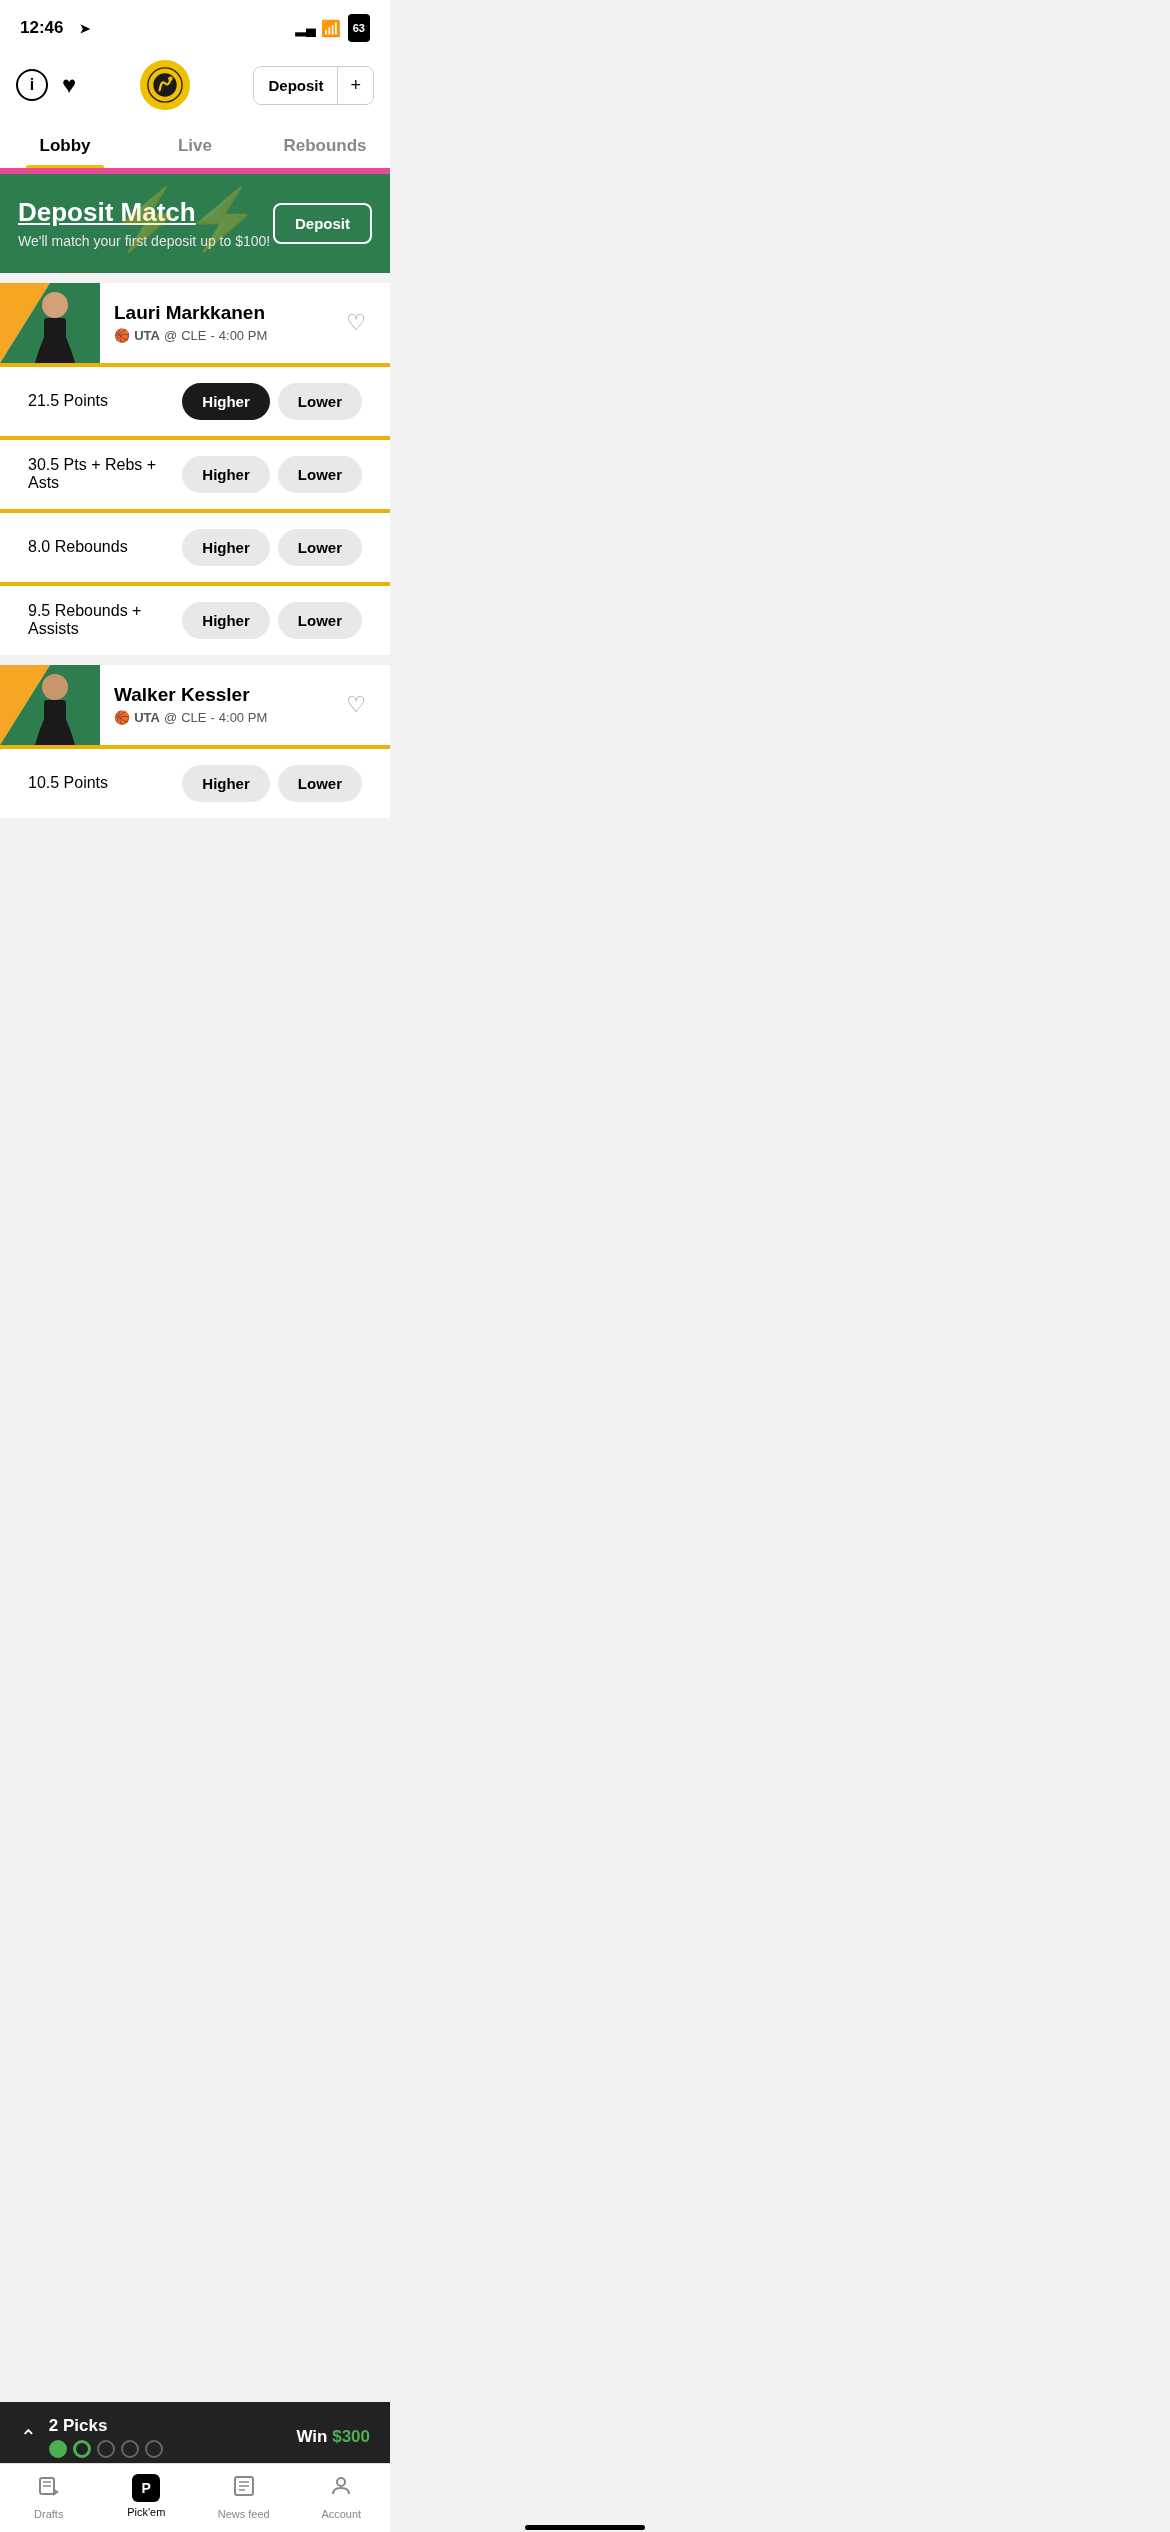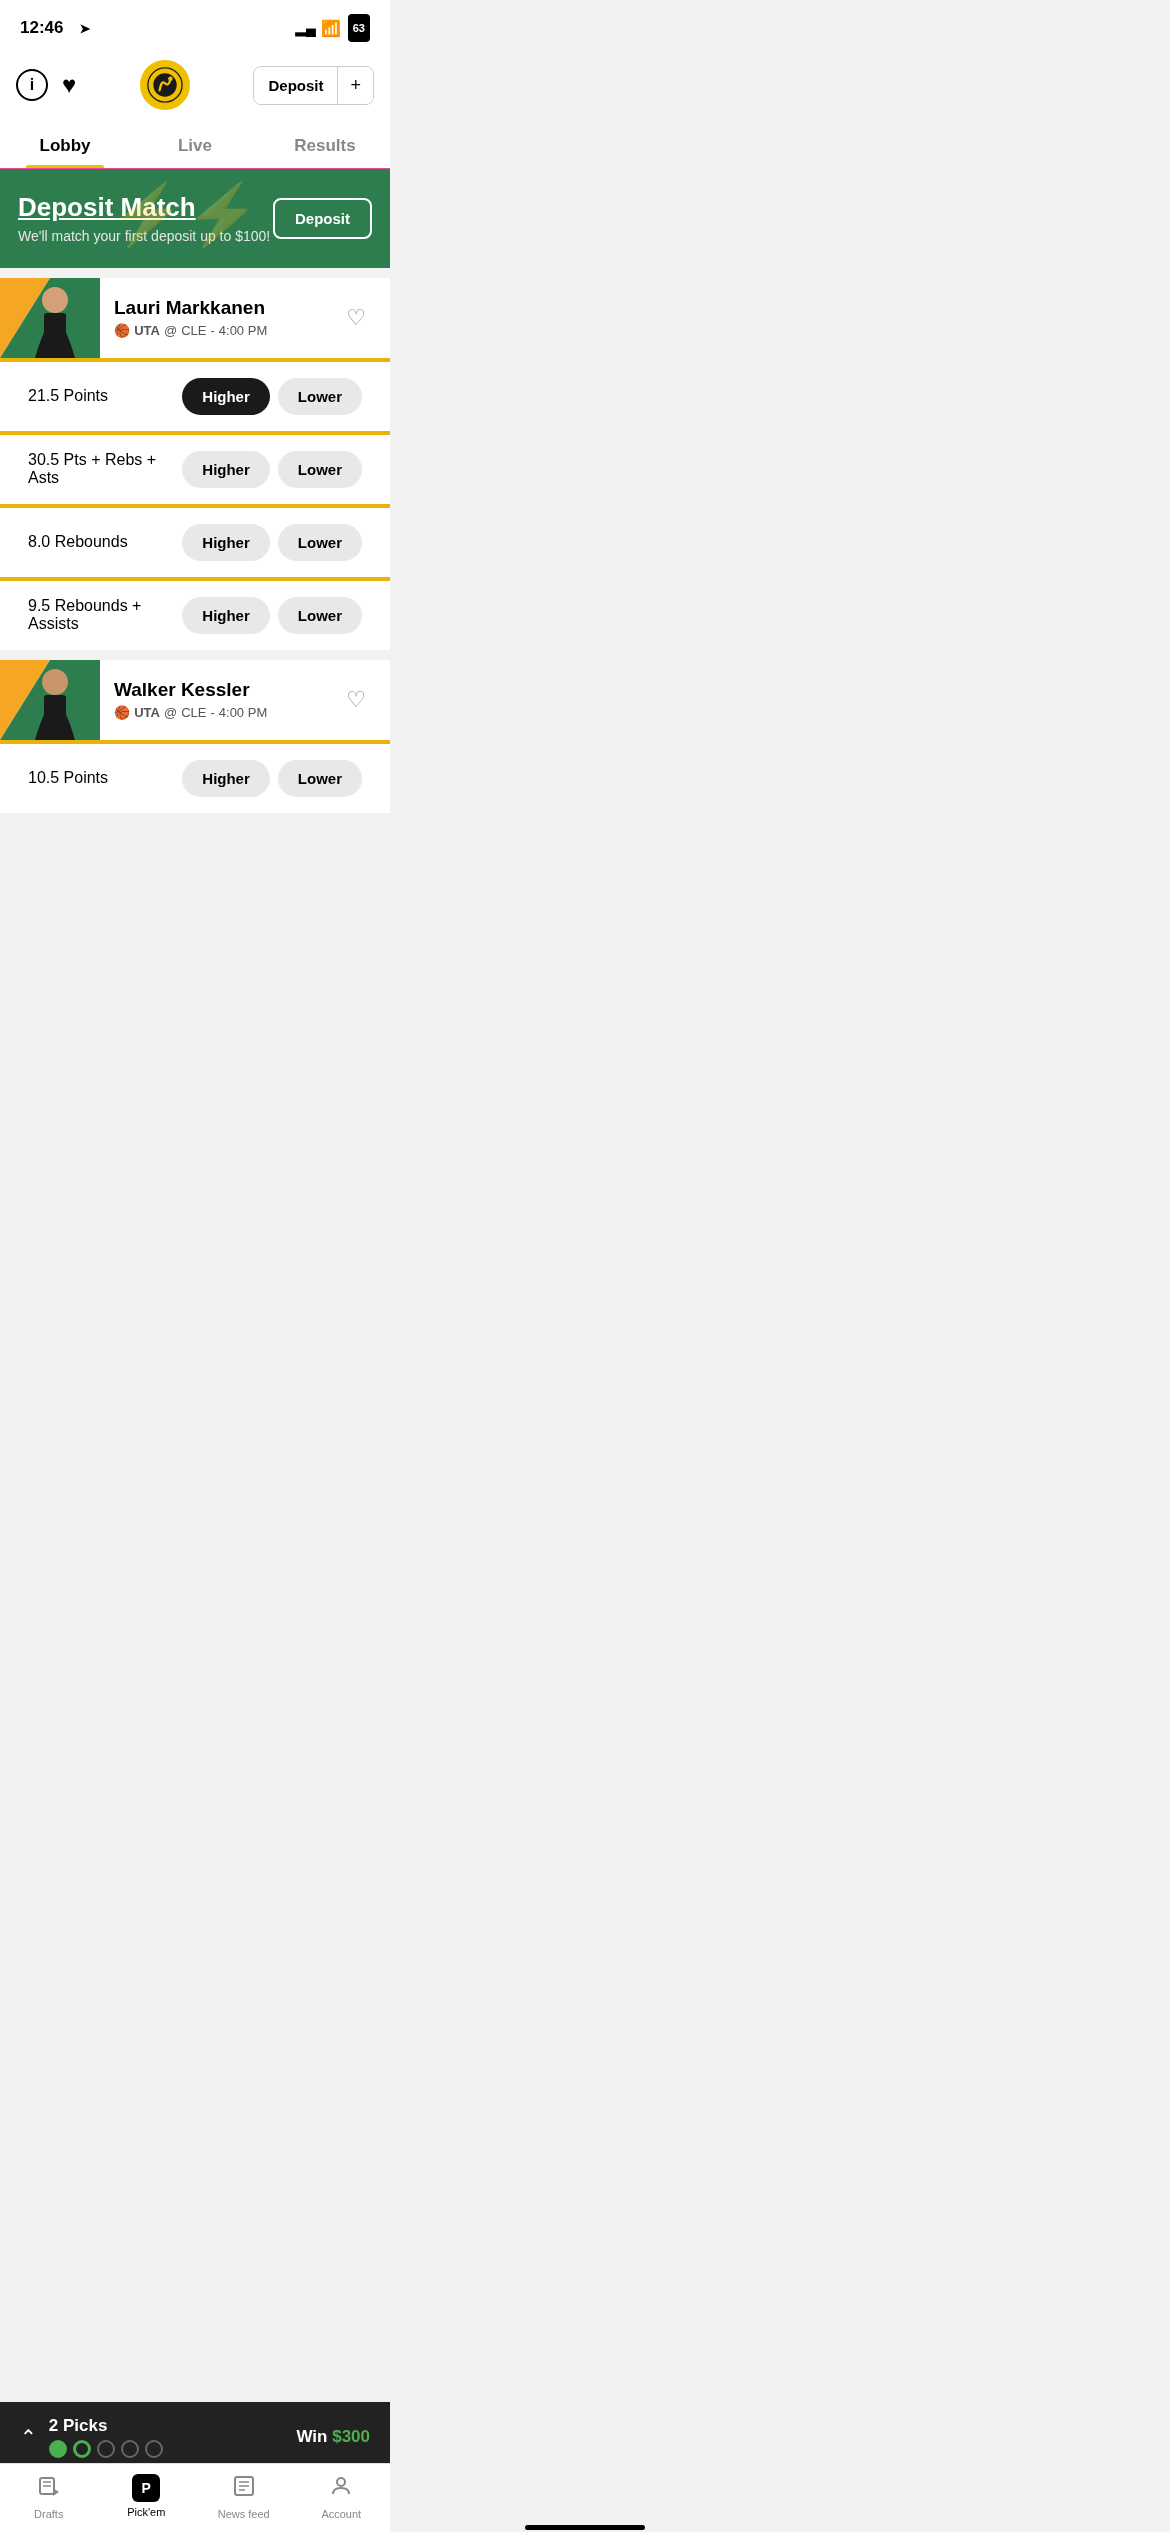--- a/index.html
+++ b/index.html
@@ -102,21 +102,21 @@
       padding: 8px 12px;
       font-size: 18px;
       cursor: pointer;
       color: #000;
     }
 
     
     .tabs {
       background: #fff;
       display: flex;
-      border-bottom: 1px solid #ec4899;
+      border-bottom: 6px solid #ec4899;
     }
     .tab {
       flex: 1;
       text-align: center;
       padding: 14px 0 12px 0;
       font-size: 17px;
       font-weight: 600;
       color: #888;
       cursor: pointer;
       position: relative;
@@ -430,21 +430,21 @@
 </div>
 
 <div class="tabs">
   <div class="tab active">
     <span>Lobby</span>
   </div>
   <div class="tab">
     <span>Live</span>
   </div>
   <div class="tab">
-    <span>Results</span>
+    <span>Rebounds</span>
   </div>
 </div>
 
 <div class="content-scroll">
 
   <div class="banner">
     <div class="banner-text">
       <h2>Deposit Match</h2>
       <p>We'll match your first deposit up to $100!</p>
     </div>

